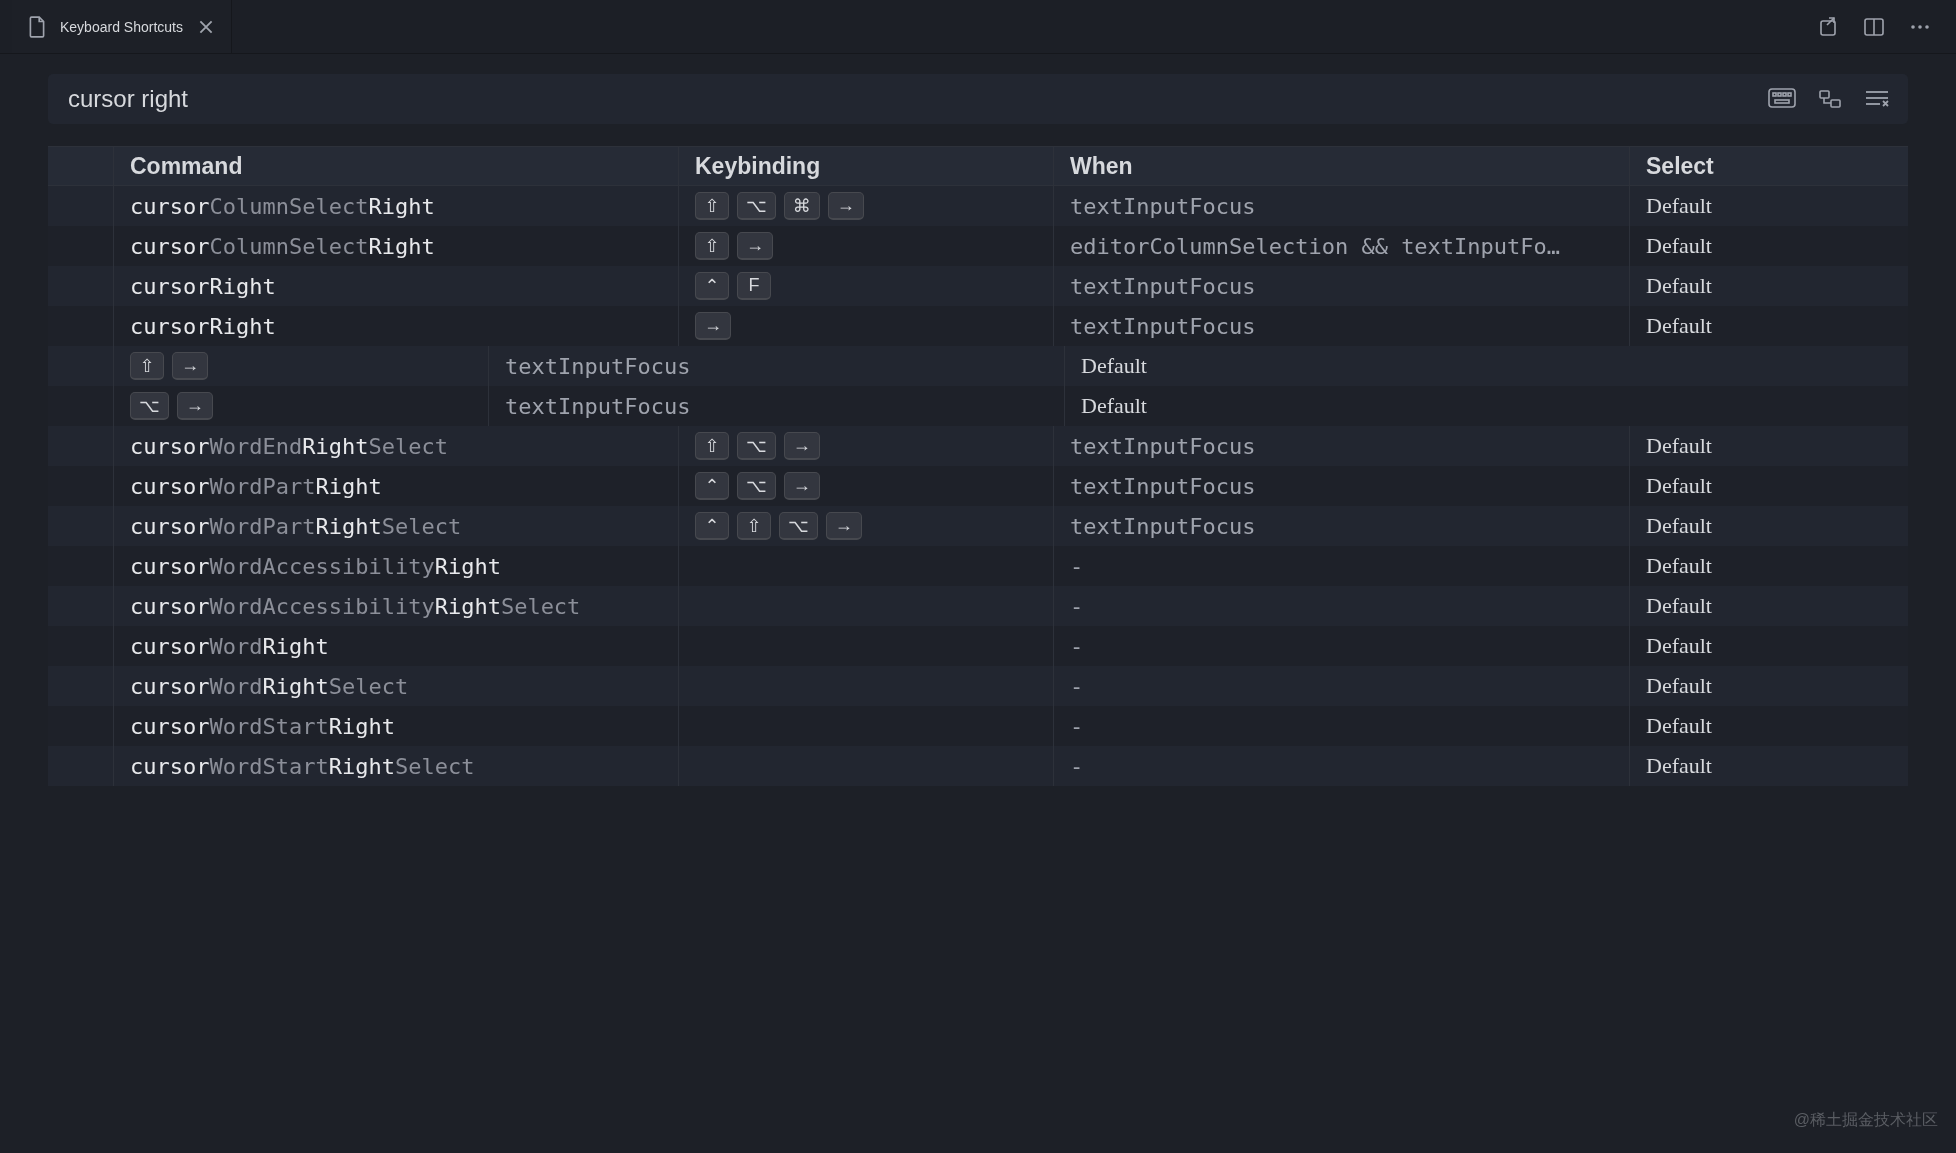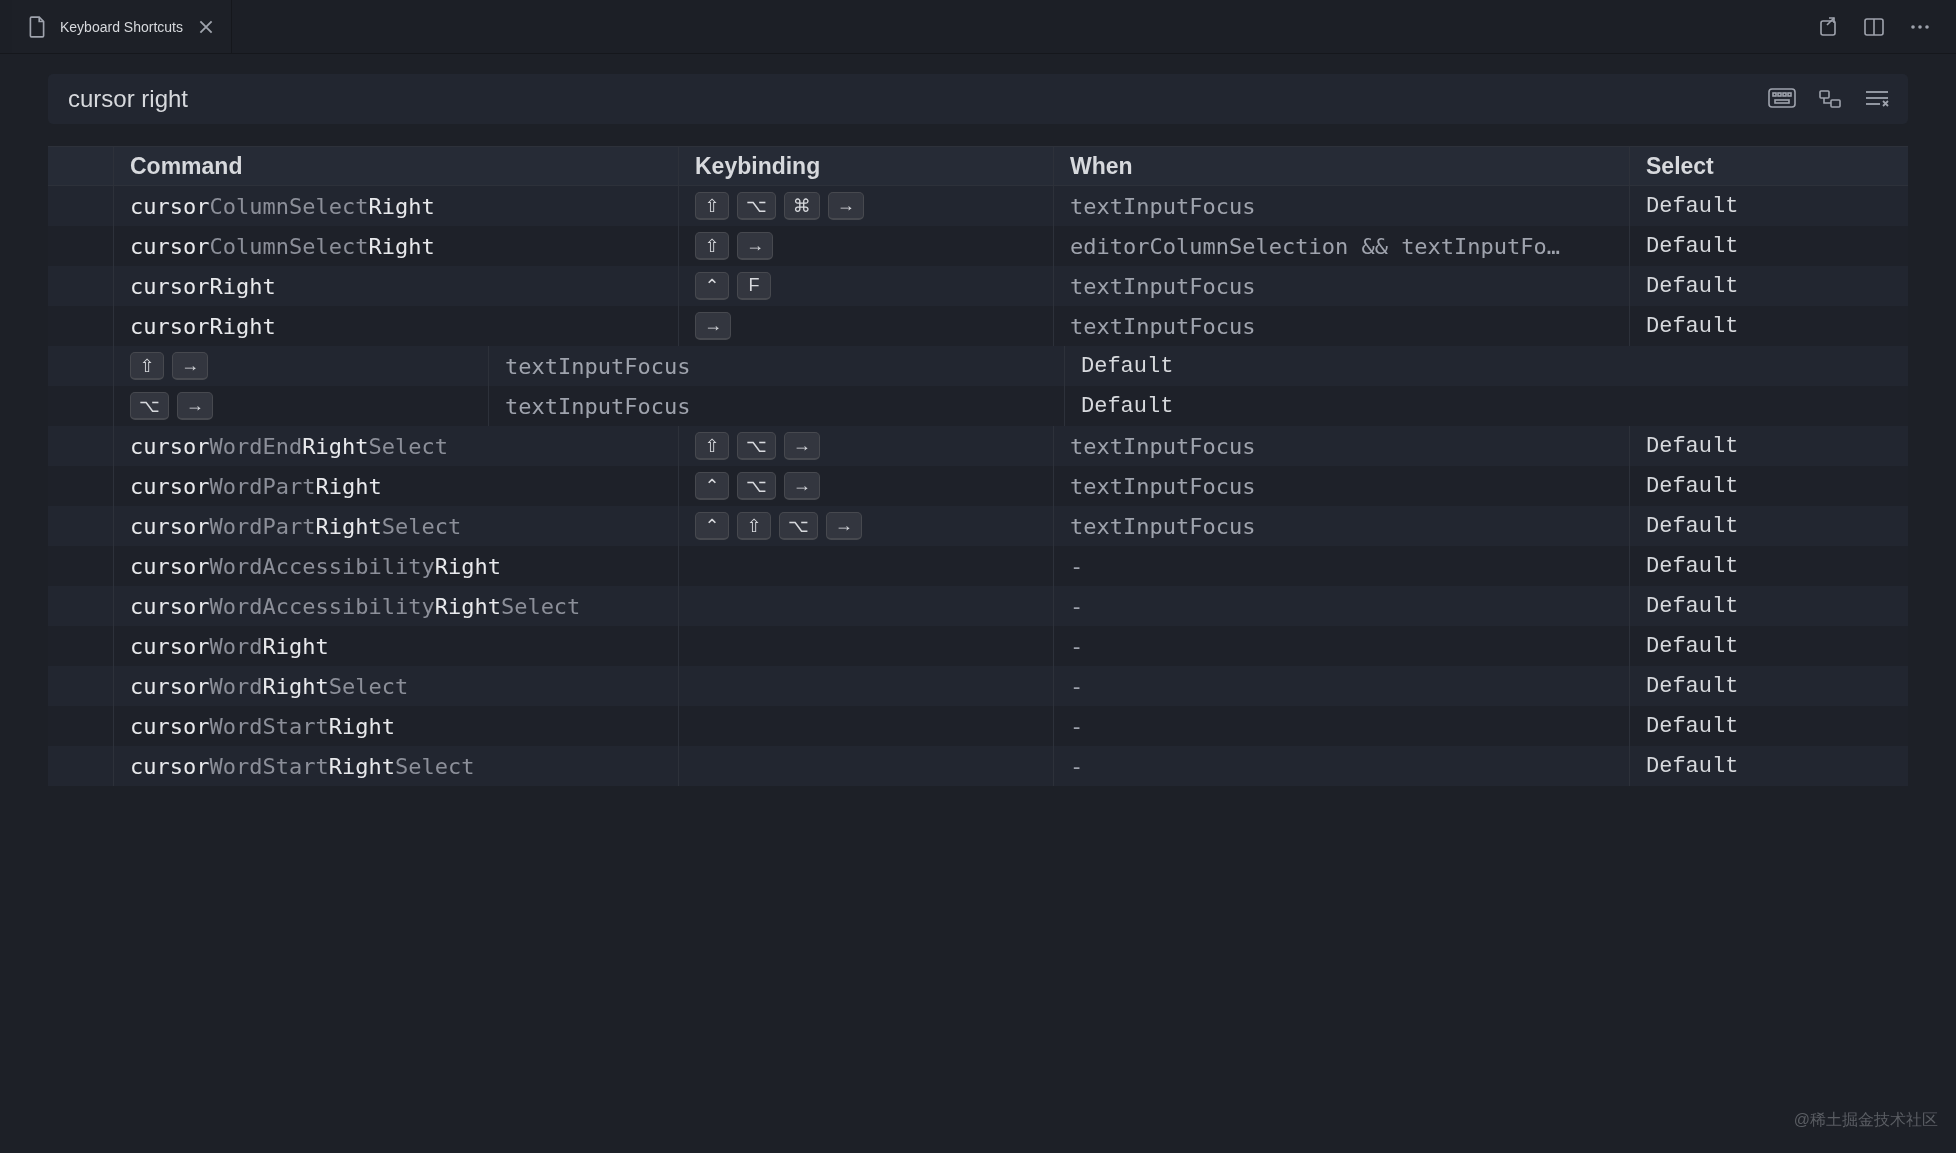--- a/index.html
+++ b/index.html
@@ -99,21 +99,21 @@
   .col-src { flex:1; }
   .trow {
     font-family: "SF Mono", Menlo, Consolas, monospace;
     font-size: 22px;
     color: var(--text-secondary);
     justify-content: flex-end;
   }
   .trow:nth-child(odd) { background: var(--bg-row-odd); }
   .trow:nth-child(even) { background: var(--bg-row-even); }
   .trow .col-src, .trow .col-when { font-family: inherit; }
-  .trow .col-src { font-family: Liberation Mono, monospace; color: var(--text-primary); }
+  .trow .col-src { font-family: Liberation Serif, serif; color: var(--text-primary); }
   .cmd-text .hl { color: var(--highlight); font-weight:500;}
   .cmd-text { color: var(--text-muted); }
   .keys { display:flex; gap:8px; }
   .key {
     background: var(--bg-key);
     border: 1px solid var(--border-key);
     border-bottom-width: 2px;
     border-radius: 5px;
     min-width: 34px; height: 28px;
     display:flex; align-items:center; justify-content:center;

